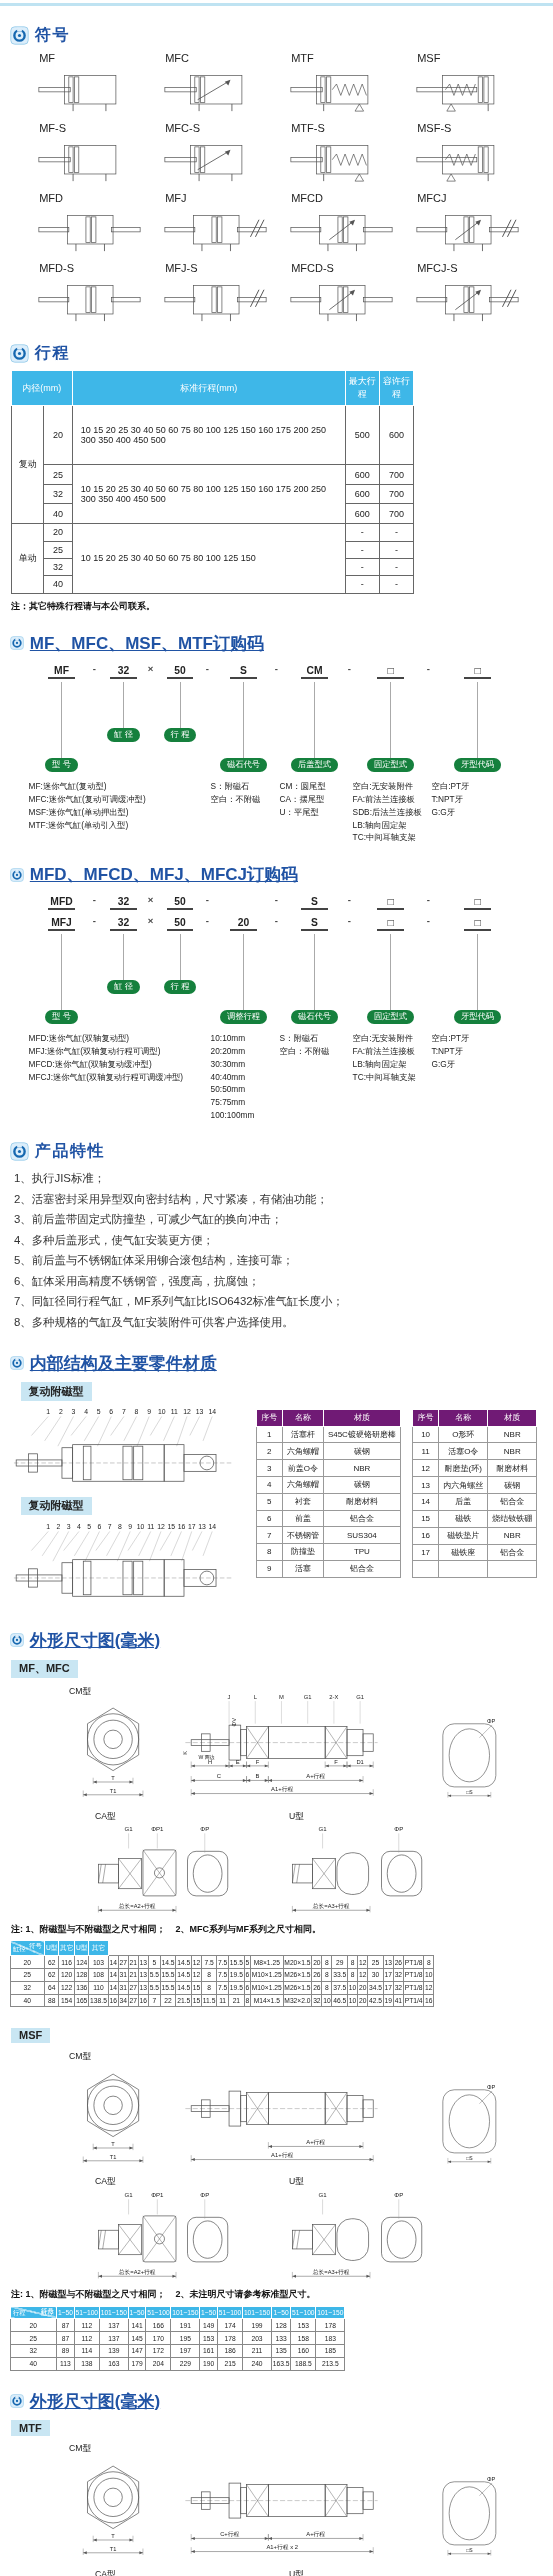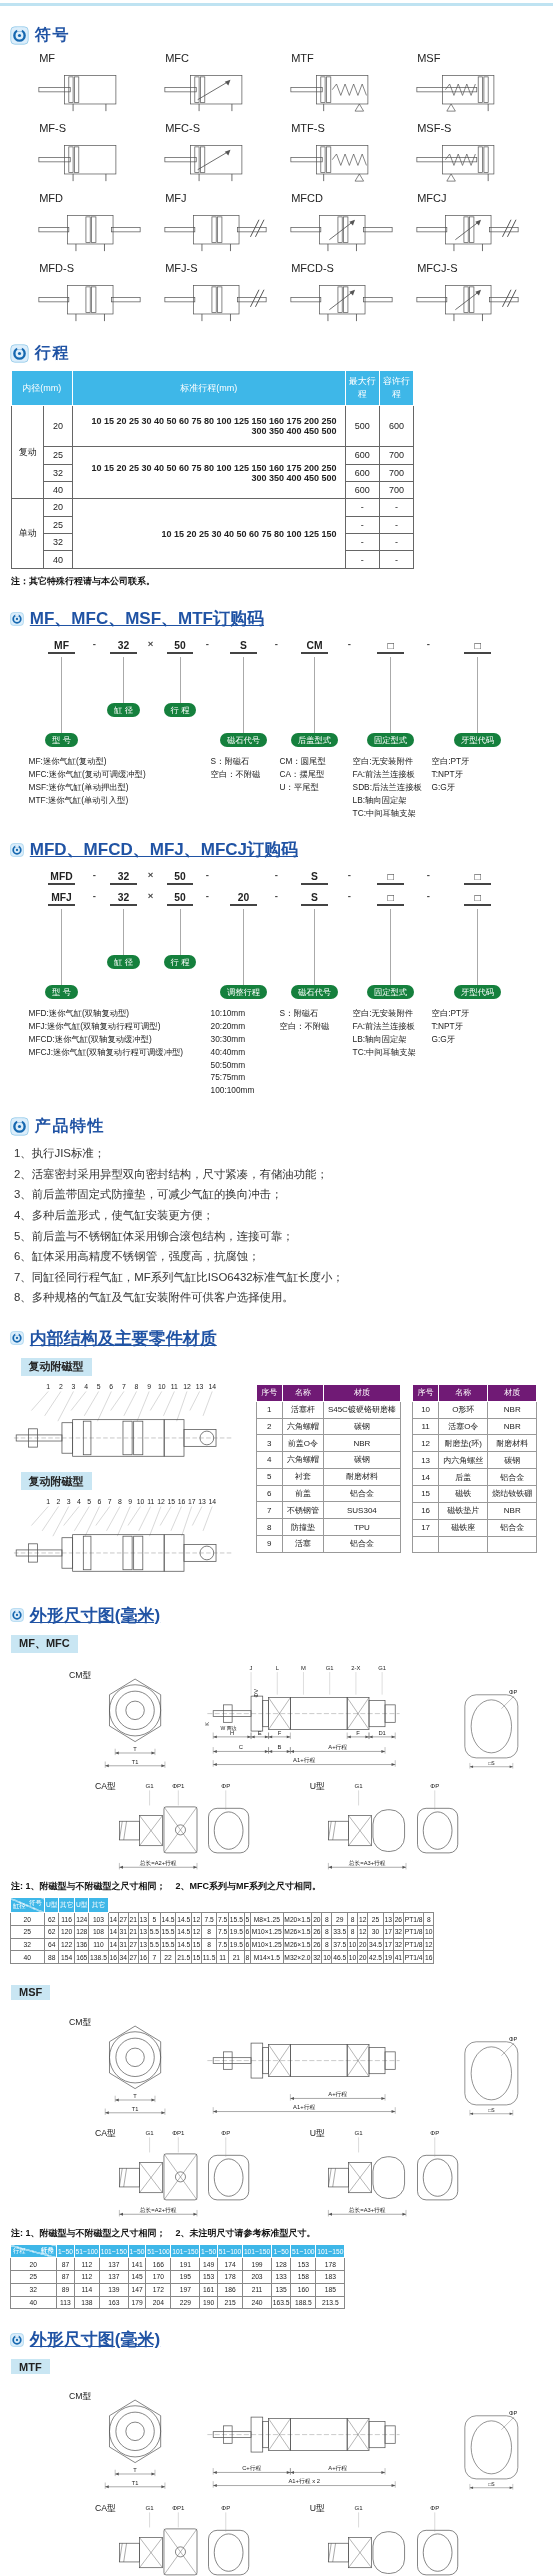--- a/index.html
+++ b/index.html
@@ -15,21 +15,21 @@
   .note{font-size:9px;font-weight:bold;color:#111;margin:6.3px 0 4.7px 11px;white-space:pre-wrap;}
   .dlabel,.model-chip{display:inline-block;background:#c9e6f3;color:#222;font-size:11px;font-weight:bold;padding:1.6px 8px;margin:1.6px 0 4.7px 11px;}
   
   .sym-grid{display:grid;grid-template-columns:repeat(4,126px);padding-left:36px;row-gap:8px;}
   .sym-cell .lbl{font-size:11px;color:#222;margin:0 0 0 3.2px;}
   
   table{border-collapse:collapse;}
   .stroke-table{margin-left:11px;width:403px;}
   .stroke-table th{background:#3eb7e8;color:#fff;font-size:9px;font-weight:normal;border:0.8px solid #fff;padding:4px 1.6px;}
   .stroke-table td{border:0.8px solid #666;font-size:9px;text-align:center;padding:3.2px 3.2px;background:#fff;}
-  .stroke-table td.stroke-list{text-align:right;padding:10px 8px;font-weight:bold;}
+  .stroke-table td.stroke-list{text-align:left;padding:19px 8px;}
   .w-bore{width:60px;} .w-max{width:30px;}
   .grp{width:25px;}
   
   .order-grid{display:grid;grid-template-columns:69px 55px 58px 69px 73px 79px 95px;margin:3.2px 0 0 27px;}
   .tokcell{position:relative;text-align:center;padding:1.6px 0 3.2px 0;}
   .tok{display:inline-block;min-width:22px;border-bottom:2.4px double #444;font-weight:bold;font-size:10.3px;padding:0 2.4px 0.8px 2.4px;}
   .sep{position:absolute;left:-3.2px;top:1.6px;font-weight:bold;font-size:9.5px;color:#444;}
   .colcell{display:flex;flex-direction:column;align-items:center;}
   .vline{width:0.8px;background:#aaa;height:76px;}
   .colcell.high .vline{height:46px;}
@@ -40,21 +40,21 @@
   .features .li{font-size:11.4px;line-height:1.8;color:#333;}
   
   .internal-wrap{display:flex;gap:11px;margin-left:9.5px;align-items:flex-start;}
   .int-left{width:235px;}
   .int-tables{display:flex;gap:11px;margin-top:28px;}
   .mat-table th{background:#701a75;color:#fff;font-size:8px;font-weight:normal;border:0.8px solid #fff;padding:2.4px 4.7px;}
   .mat-table td{border:0.8px solid #999;font-size:8px;text-align:center;padding:2.4px 4px;height:10.3px;}
   
   .draw-row{display:flex;align-items:flex-end;gap:20.5px;margin:3.2px 0 0 69px;}
   .draw-row2{display:flex;gap:55px;margin:9.5px 0 3.2px 95px;}
-  .view{display:flex;flex-direction:row;align-items:center;}
+  .view{display:flex;flex-direction:column;align-items:center;}
   .view .vl{font-size:8.7px;color:#222;margin-bottom:1.6px;align-self:flex-start;}
   
   .dim-table{margin:1.6px 0 0 9.5px;}
   .dim-table th{background:#3eb7e8;color:#fff;font-weight:normal;font-size:6.7px;padding:2.4px 0.8px;border:0.8px solid #fff;}
   .dim-table td{border:0.8px solid #888;font-size:6.7px;text-align:center;padding:2.4px 0.8px;background:#fff;}
   th.diag{position:relative;min-width:32px;background:#3eb7e8 linear-gradient(to top right,transparent calc(50% - 0.5px),#fff calc(50% - 0.5px),#fff calc(50% + 0.5px),transparent calc(50% + 0.5px));}
   .c-tr{position:absolute;top:0.8px;right:2.4px;font-size:6.3px;}
   .c-bl{position:absolute;bottom:0.8px;left:2.4px;font-size:6.3px;}
   .c-br{position:absolute;bottom:0.8px;right:2.4px;font-size:6.3px;}
 </style>

